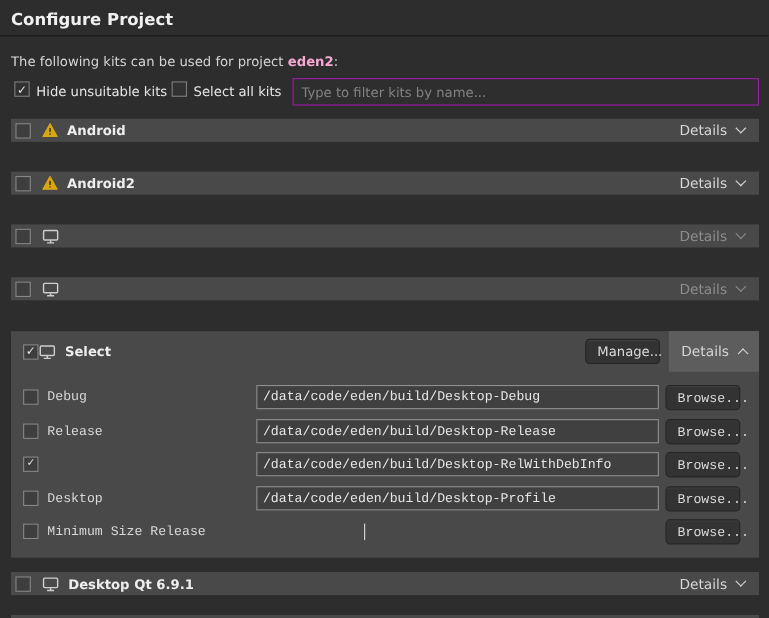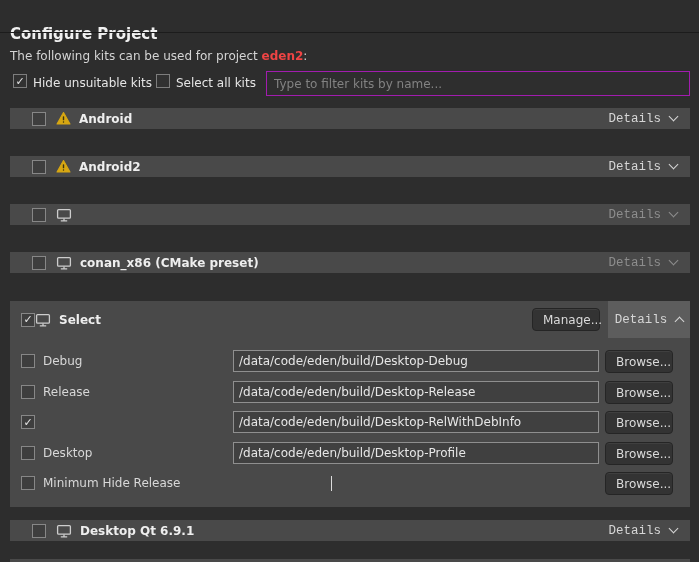--- a/index.html
+++ b/index.html
@@ -8,24 +8,24 @@
     font-family:"DejaVu Sans","Liberation Sans",sans-serif;
     font-size:12px;
     background:#2d2d2d;
     color:#d6d6d6;
     overflow:hidden;
     position:relative;
   }
   .abs { position:absolute; }
 
   
-  .page-title { left:10px; top:9px; font-size:15px; font-weight:bold; color:#f0f0f0;margin-top:16px; }
+  .page-title { left:10px; top:9px; font-size:15px; font-weight:bold; color:#f0f0f0; }
   .title-rule { left:0; top:32px; width:699px; height:1px; background:#1c1c1c; }
   .intro { left:10px; top:49px; color:#d4d4d4; }
-  .intro b { color:#ef4444; }
+  .intro b { color:#f9a8d4; }
 
   
   .cb {
     width:14px; height:14px;
     border:1px solid #878787;
     background:#3e3e3e;
     display:inline-flex; align-items:center; justify-content:center;
     flex:0 0 auto;
   }
   .cb.page-bg { background:#313131; border-color:#7d7d7d; }
@@ -41,28 +41,28 @@
     color:#d0d0d0; font-size:12px; padding:0 7px;
     font-family:inherit;
   }
   .filter-input::placeholder { color:#828282; }
 
   
   .kit-row {
     left:10px; width:680px; height:21px;
     background:#494949;
     display:flex; align-items:center;
-    padding-left:22px;
+    padding-left:4px;
   }
   .kit-row .kit-icon { margin-left:10px; display:inline-flex; }
   .kit-name { margin-left:8px; font-weight:bold; color:#eeeeee; }
   .details-ctl {
     margin-left:auto; margin-right:13px;
     display:inline-flex; align-items:center; gap:9px;
-    color:#d6d6d6; font-size:12.5px; cursor:default;font-family:Liberation Mono, monospace;
+    color:#d6d6d6; font-size:12.5px; cursor:default;
   }
   .details-ctl.disabled { color:#8d8d8d; }
   .chev {
     display:inline-block; width:7px; height:7px;
     border-right:1.6px solid currentColor;
     border-bottom:1.6px solid currentColor;
   }
   .chev.down { transform:rotate(45deg); margin-top:-4px; }
   .chev.up   { transform:rotate(-135deg); margin-top:4px; }
 
@@ -81,21 +81,21 @@
   .btn {
     background:#333333; border:1px solid #252525; border-radius:4px;
     color:#dadada; font-size:12px; font-family:inherit;
     height:23px; padding:0 10px;
     box-shadow:inset 0 1px 0 rgba(255,255,255,0.06);
   }
   .manage-btn { position:absolute; right:90px; top:7px; width:68px; }
 
   .cfg-row {
     position:absolute; left:0; width:680px; height:26px;
-    display:flex; align-items:center; padding-left:11px;
+    display:flex; align-items:center; padding-left:11px;font-family:Liberation Mono, monospace;
   }
   .cfg-label { margin-left:8px; color:#d8d8d8; }
   .path-input {
     position:absolute; left:223px; top:2px; width:366px; height:22px;
     background:#404040; border:1px solid #8f8f8f;
     color:#e6e6e6; font-size:12px; padding:0 5px;
     font-family:inherit;
   }
   .path-input.focused { border:1px solid #4f93d2; box-shadow:0 0 0 1px #3c7bb5; }
   .browse-btn { position:absolute; left:595px; top:2px; width:68px; }
@@ -175,21 +175,20 @@
     </span>
 </div>
 
 <div class="abs kit-row" style="top:252px">
   <span class="cb"></span>
   <span class="kit-icon">
       <svg width="16" height="16" viewBox="0 0 16 16">
         <use href="#icon-desktop"></use>
       </svg>
     </span>
-  <span class="kit-name">conan_x86 (CMake preset)</span>
   <span class="details-ctl disabled">
       <span>Details</span>
       <span class="chev down"></span>
     </span>
 </div>
 
 <div class="abs kit-section">
   <div class="section-header">
     <span class="cb checked">
         <span class="tick">✓</span>
@@ -233,21 +232,21 @@
 
   <div class="cfg-row" style="top:139px">
     <span class="cb"></span>
     <span class="cfg-label">Desktop</span>
     <input class="path-input" value="/data/code/eden/build/Desktop-Profile" style="">
     <button class="btn browse-btn">Browse...</button>
   </div>
 
   <div class="cfg-row" style="top:169px">
     <span class="cb"></span>
-    <span class="cfg-label">Minimum Hide Release</span>
+    <span class="cfg-label">Minimum Size Release</span>
     <span class="caret"></span>
     <button class="btn browse-btn">Browse...</button>
   </div>
 </div>
 
 <div class="abs kit-row" style="top:520px">
   <span class="cb"></span>
   <span class="kit-icon">
       <svg width="16" height="16" viewBox="0 0 16 16">
         <use href="#icon-desktop"></use>

